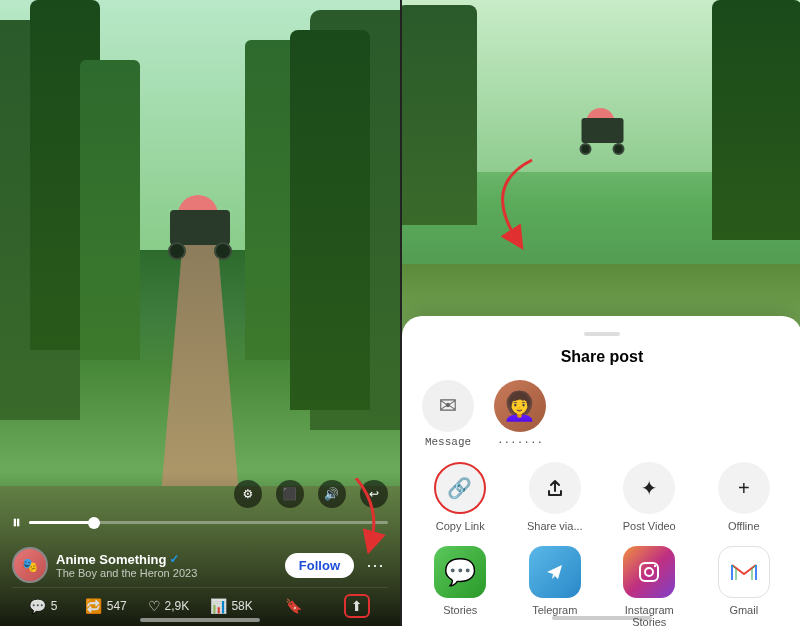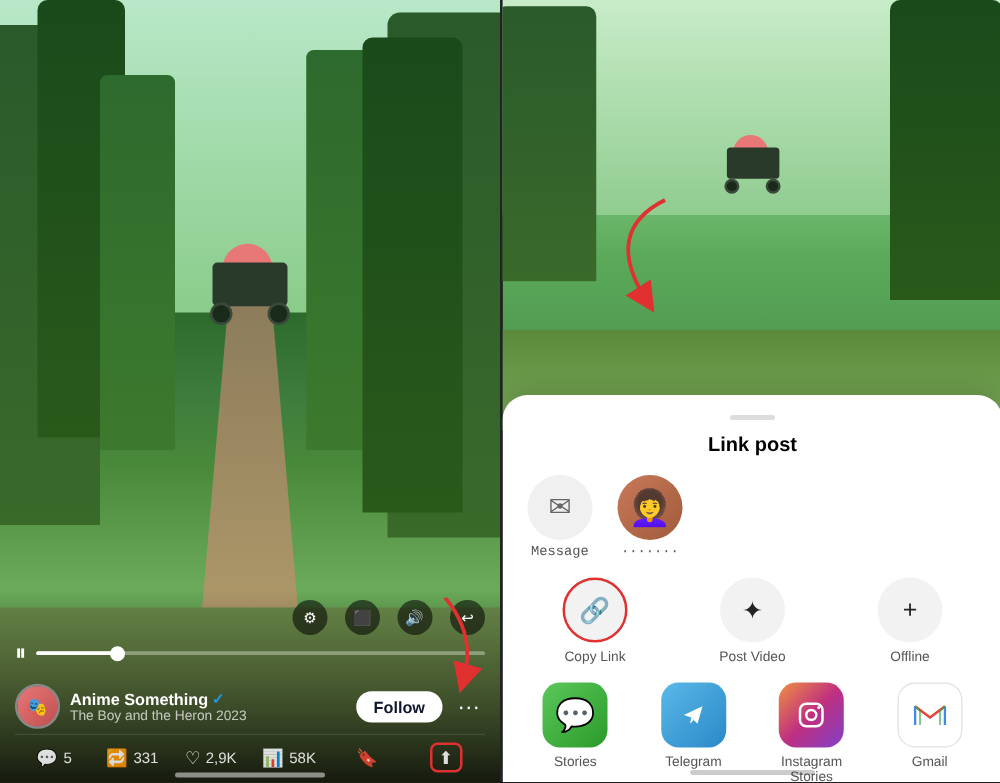--- a/index.html
+++ b/index.html
@@ -278,21 +278,21 @@
       font-size: 12px;
     }
 
     .user-sub {
       color: rgba(255,255,255,0.7);
       font-size: 11px;
     }
 
     .follow-btn {
       background: #fff;
-      color: #0f172a;
+      color: #1d4ed8;
       border: none;
       border-radius: 20px;
       padding: 5px 14px;
       font-size: 13px;
       font-weight: 600;
       cursor: pointer;
     }
 
     .more-btn {
       color: #fff;
@@ -637,21 +637,21 @@
       <button class="more-btn">···</button>
     </div>
 
     <div class="action-bar">
       <div class="action-item">
         <span class="action-icon">💬</span>
         <span>5</span>
       </div>
       <div class="action-item">
         <span class="action-icon">🔁</span>
-        <span>331</span>
+        <span>547</span>
       </div>
       <div class="action-item">
         <span class="action-icon">♡</span>
         <span>2,9K</span>
       </div>
       <div class="action-item">
         <span class="action-icon">📊</span>
         <span>58K</span>
       </div>
       <div class="action-item">
@@ -690,21 +690,21 @@
     <div style="position:absolute;top:110px;left:50%;transform:translateX(-50%);width:55px;height:45px;">
       <div style="width:28px;height:14px;background:#e87878;border-radius:14px 14px 0 0;position:absolute;top:-2px;left:12px;"></div>
       <div style="width:42px;height:25px;background:#2a3a2a;border-radius:3px;position:absolute;top:8px;left:7px;"></div>
       <div style="width:12px;height:12px;border-radius:50%;background:#1a2a1a;border:2px solid #3a4a3a;position:absolute;bottom:0;left:5px;"></div>
       <div style="width:12px;height:12px;border-radius:50%;background:#1a2a1a;border:2px solid #3a4a3a;position:absolute;bottom:0;right:5px;"></div>
     </div>
   </div>
 
   <div class="share-sheet">
     <div class="drag-handle"></div>
-    <div class="sheet-title">Link post</div>
+    <div class="sheet-title">Share post</div>
 
     <div class="contacts-row">
       <div class="contact-item">
         <div class="contact-avatar-msg">✉</div>
         <span class="contact-label">Message</span>
       </div>
       <div class="contact-item">
         <div class="contact-avatar">
           <span style="font-size:28px;">👩‍🦱</span>
         </div>
@@ -712,20 +712,29 @@
       </div>
     </div>
 
     <div class="action-grid-row">
 
       <div class="grid-item">
         <div class="grid-icon-btn copy-link-highlight">🔗</div>
         <span class="grid-label">Copy Link</span>
       </div>
 
+      <div class="grid-item">
+        <div class="grid-icon-btn">
+          <svg width="20" height="20" viewBox="0 0 20 20" fill="none">
+            <path d="M10 3L10 13M10 3L6 7M10 3L14 7" stroke="#222" stroke-width="2" stroke-linecap="round" stroke-linejoin="round"></path>
+            <path d="M4 13v4h12v-4" stroke="#222" stroke-width="2" stroke-linecap="round" stroke-linejoin="round"></path>
+          </svg>
+        </div>
+        <span class="grid-label">Share via...</span>
+      </div>
 
       <div class="grid-item">
         <div class="grid-icon-btn">✦</div>
         <span class="grid-label">Post Video</span>
       </div>
 
       <div class="grid-item">
         <div class="grid-icon-btn">+</div>
         <span class="grid-label">Offline</span>
       </div>

